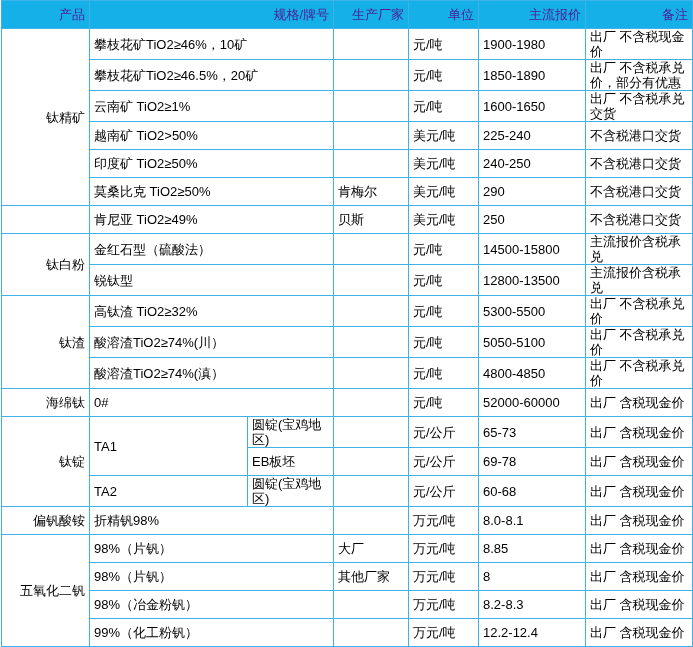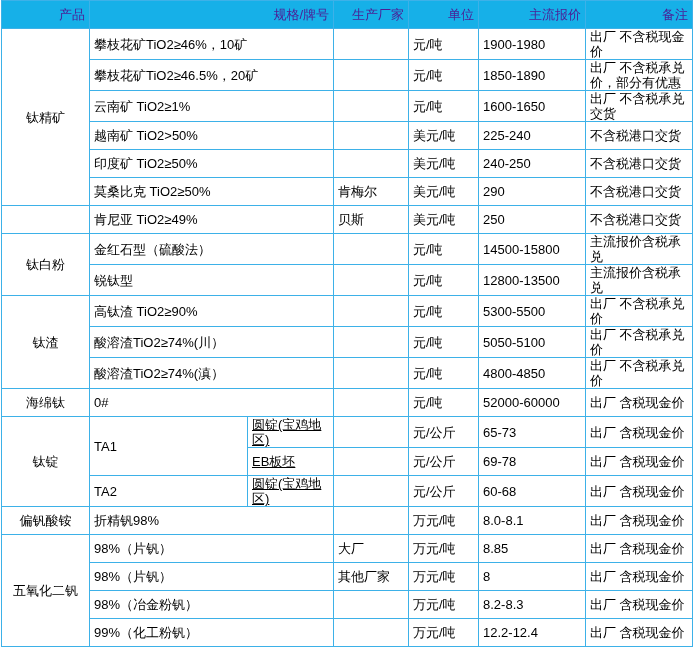--- a/index.html
+++ b/index.html
@@ -34,31 +34,30 @@
   thead th {
     background: #16b0e8;
     color: #4c1d95;
     font-weight: bold;
     text-align: right;
     border: 1px solid #16b0e8;
     height: 29px;
     font-size: 14px;
   }
   td.cat {
-    text-align: center;
+    text-align: right;
     font-weight: bold;
   }
   td.spec {
     text-align: left;
     padding-left: 6px;
   }
   td.sub {
     text-align: left;
     padding-left: 6px;
-    text-decoration: underline;
   }
   td.maker {
     text-align: left;
   }
   td.unit {
     text-align: left;
   }
   td.price {
     text-align: left;
   }
@@ -160,21 +159,21 @@
       </tr>
       <tr>
         <td class="spec" colspan="2">锐钛型</td>
         <td class="maker"></td>
         <td class="unit">元/吨</td>
         <td class="price">12800-13500</td>
         <td class="note">主流报价含税承兑</td>
       </tr>
       <tr>
         <td class="cat" rowspan="3">钛渣</td>
-        <td class="spec" colspan="2">高钛渣 TiO2≥90%</td>
+        <td class="spec" colspan="2">高钛渣 TiO2≥32%</td>
         <td class="maker"></td>
         <td class="unit">元/吨</td>
         <td class="price">5300-5500</td>
         <td class="note">出厂 不含税承兑价</td>
       </tr>
       <tr>
         <td class="spec" colspan="2">酸溶渣TiO2≥74%(川）</td>
         <td class="maker"></td>
         <td class="unit">元/吨</td>
         <td class="price">5050-5100</td>

